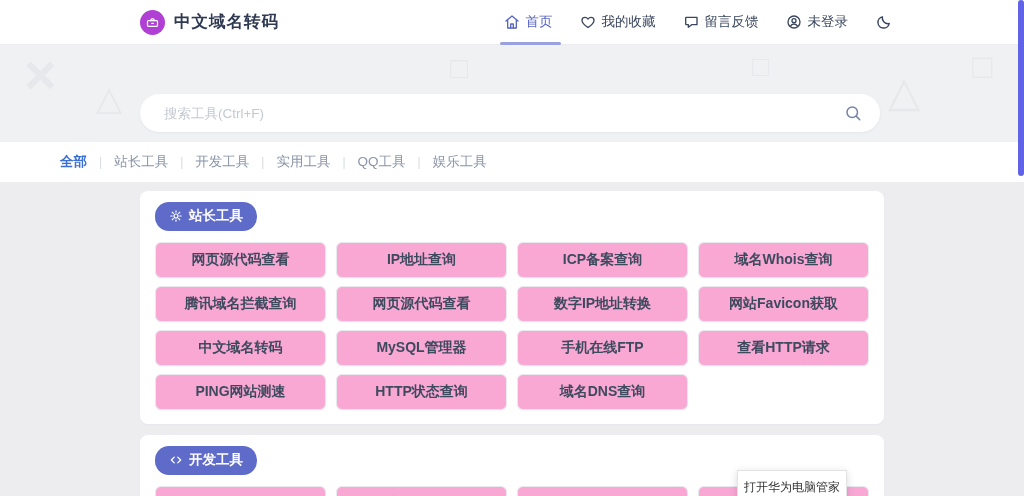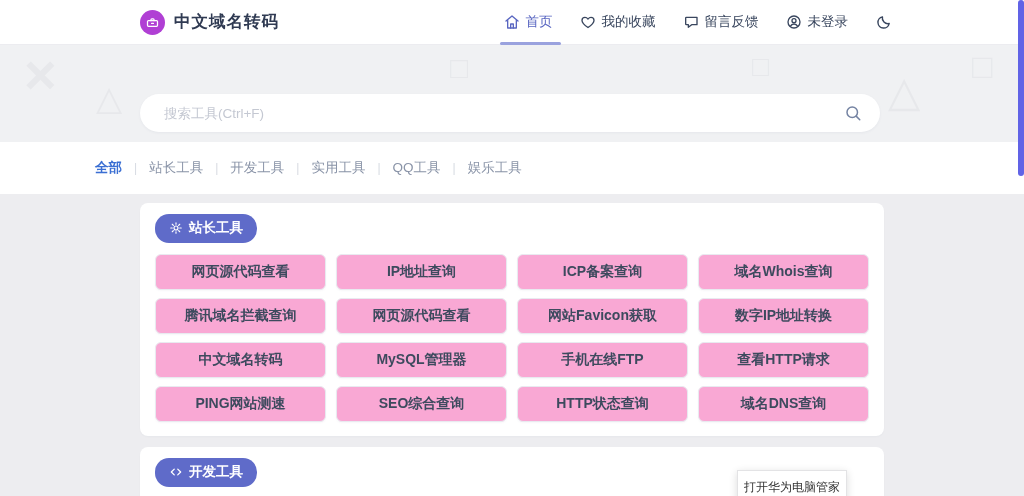--- a/index.html
+++ b/index.html
@@ -55,22 +55,22 @@
     flex: 1; height: 100%; border: none; outline: none; background: transparent;
     padding: 0 14px 0 24px; font-size: 13.5px; color: #333;
     font-family: "Liberation Sans", "DejaVu Sans", sans-serif;
   }
   .search-input::placeholder { color: #c4c8d2; }
   .search-icon { margin-right: 18px; display: flex; cursor: pointer; }
   .search-icon svg { width: 18px; height: 18px; }
 
   
   .filter-bar {
-    height: 52px; background: #ffffff; display: flex; align-items: center;
-    padding-left: 95px; position: relative; z-index: 2;
+    height: 40px; background: #ffffff; display: flex; align-items: center;
+    padding-left: 60px; position: relative; z-index: 2;
   }
   .filter-items { display: flex; align-items: center; }
   .filter-item { font-size: 13.5px; color: #8a94a8; cursor: pointer; }
   .filter-item.active { color: #3b6fd3; font-weight: 700; }
   .filter-sep { color: #d7dbe2; font-size: 12px; margin: 0 12px; }
 
   
   .main { padding: 9px 140px 0; }
   .section-card {
     background: #ffffff; border-radius: 8px; padding: 11px 15px 14px;
@@ -205,28 +205,27 @@
       </svg>
       <span>站长工具</span>
     </div>
     <div class="tool-grid">
         <div class="tool-card">网页源代码查看</div>
         <div class="tool-card">IP地址查询</div>
         <div class="tool-card">ICP备案查询</div>
         <div class="tool-card">域名Whois查询</div>
         <div class="tool-card">腾讯域名拦截查询</div>
         <div class="tool-card">网页源代码查看</div>
+        <div class="tool-card">数字IP地址转换</div>
         <div class="tool-card">网站Favicon获取</div>
-        <div class="tool-card">数字IP地址转换</div>
         <div class="tool-card">中文域名转码</div>
         <div class="tool-card">MySQL管理器</div>
         <div class="tool-card">手机在线FTP</div>
         <div class="tool-card">查看HTTP请求</div>
         <div class="tool-card">PING网站测速</div>
-        <div class="tool-card">SEO综合查询</div>
         <div class="tool-card">HTTP状态查询</div>
         <div class="tool-card">域名DNS查询</div>
       </div>
   </div>
 
   <div class="section-card">
     <div class="section-badge">
       <svg viewBox="0 0 24 24" fill="none" stroke="#ffffff" stroke-width="2.2" stroke-linecap="round" stroke-linejoin="round">
         <path d="M9 7l-5 5 5 5M15 7l5 5-5 5"></path>
       </svg>

